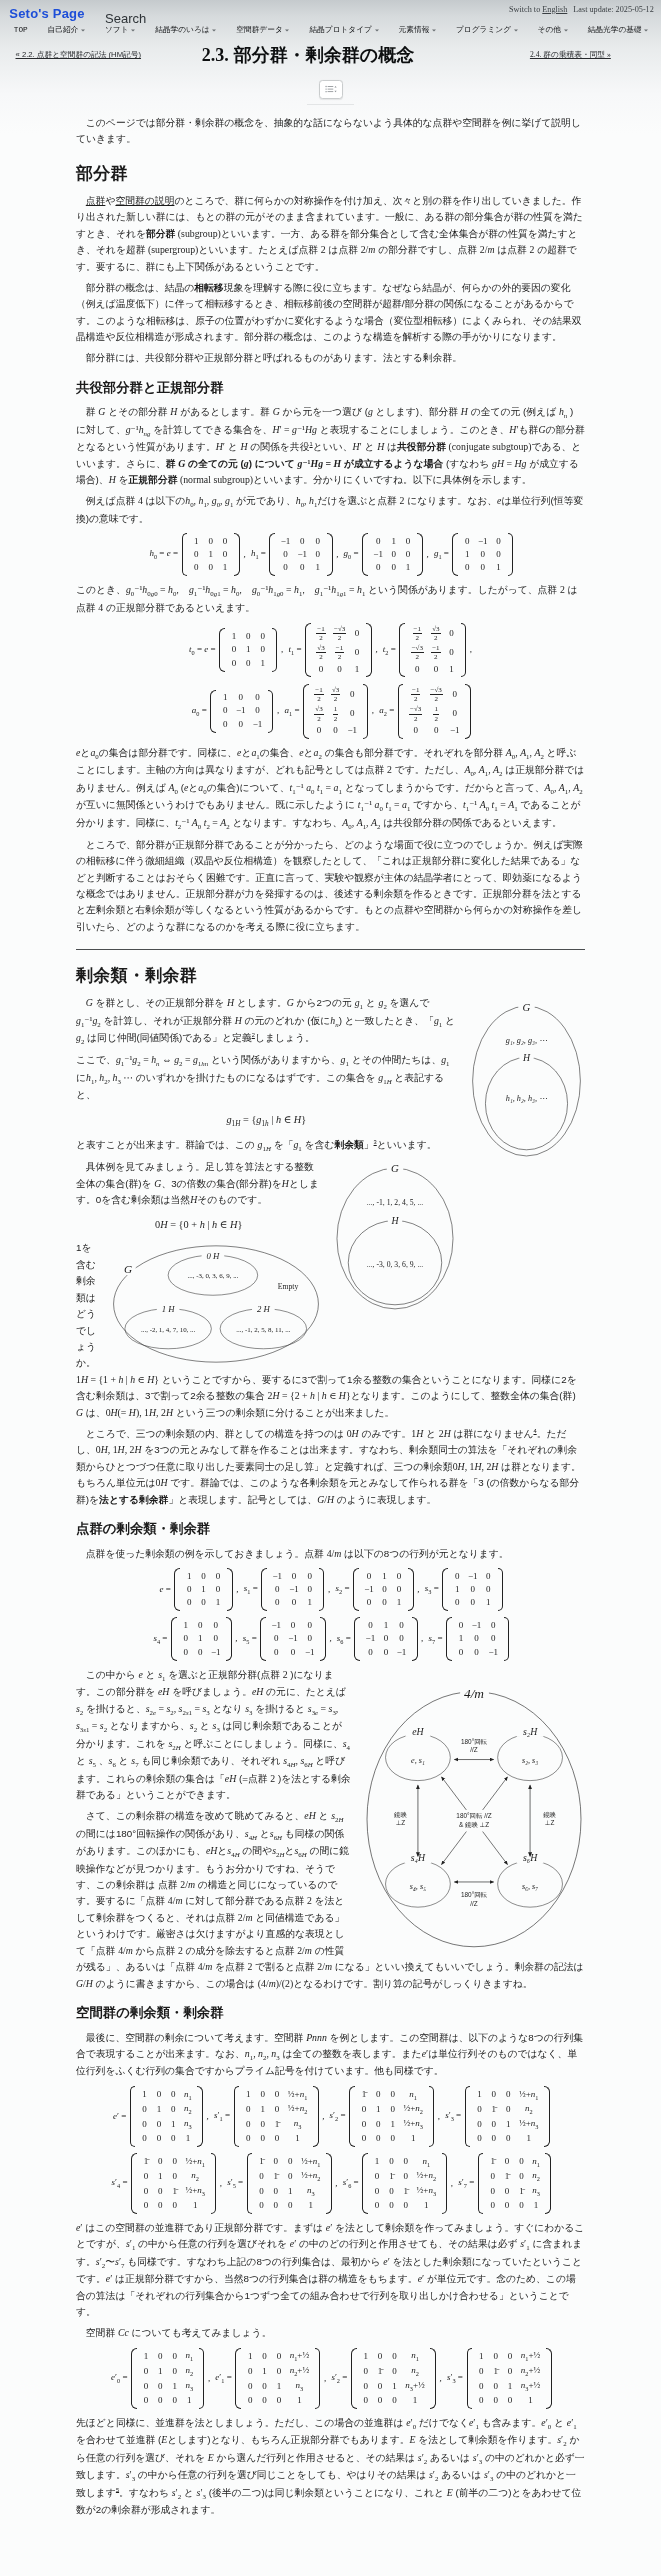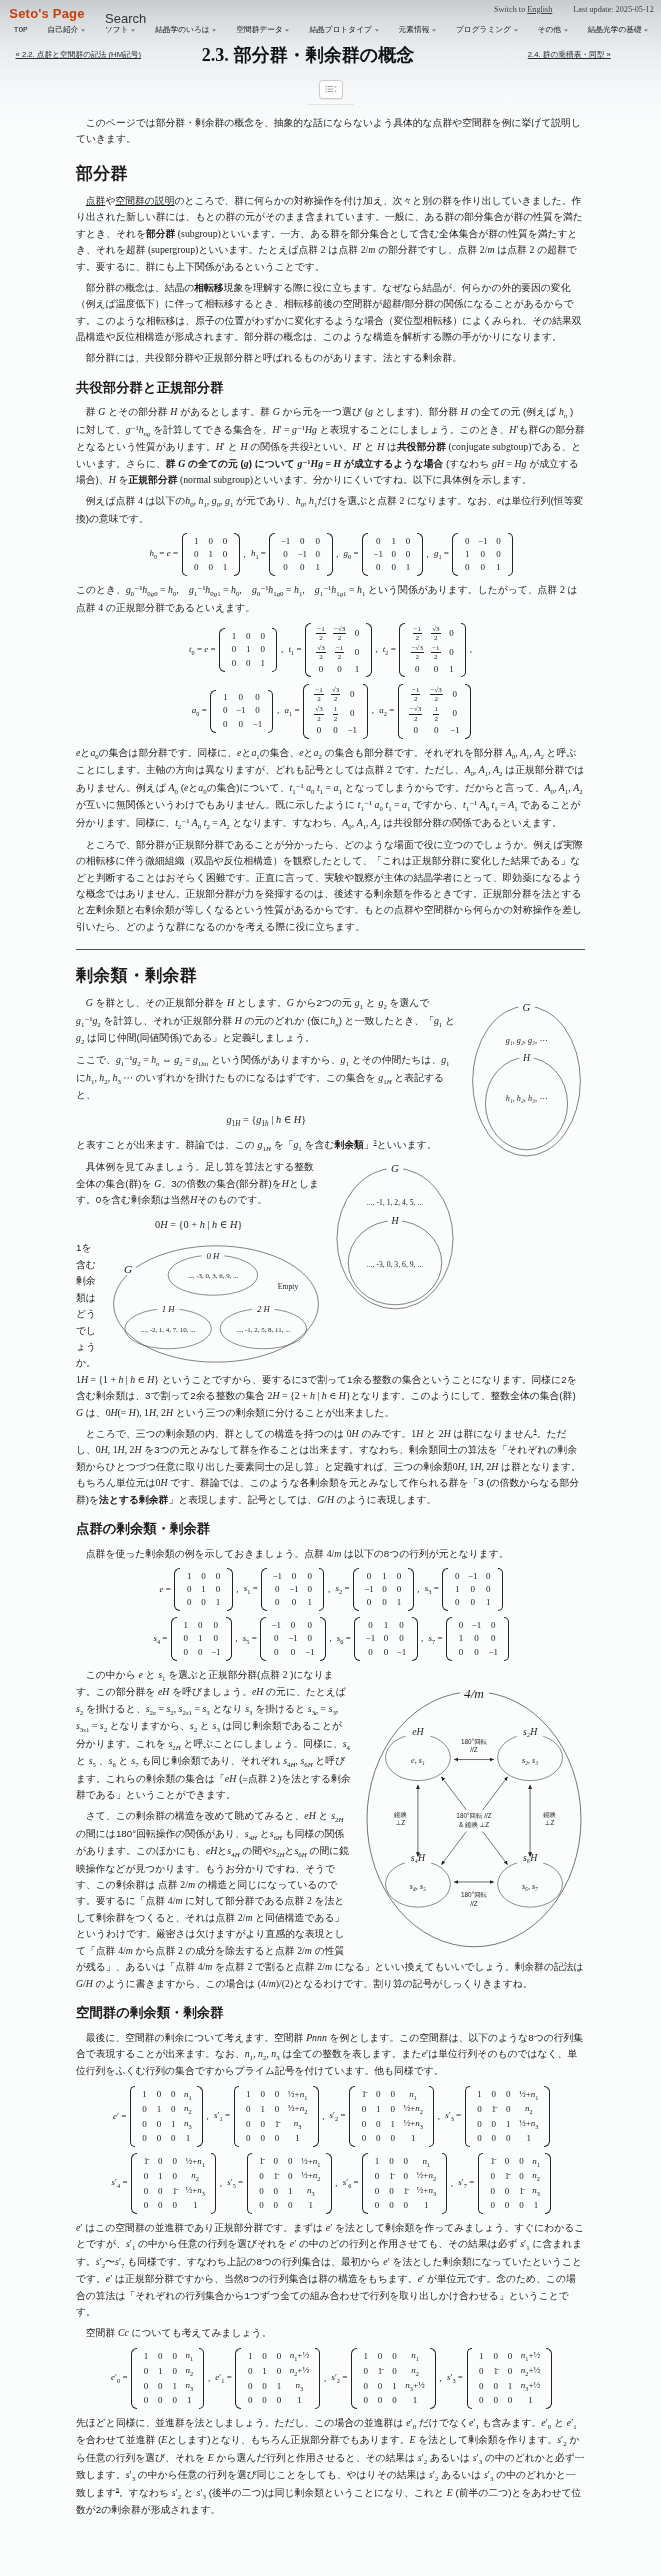--- a/index.html
+++ b/index.html
@@ -1,35 +1,35 @@
 <!DOCTYPE html>
 <html lang="ja" style="font-size:8.2px"><head>
 <meta charset="utf-8">
 <style>
   html,body{margin:0;padding:0;}
   body{width:662px;height:3091px;position:relative;overflow:hidden;
        background:#fbfcfc;color:#1b1b1b;
        font-family:"Liberation Sans","DejaVu Sans",sans-serif;}
   .hdrband{position:absolute;top:0;left:0;width:662px;height:134px;
        background:linear-gradient(180deg,#c5cacd 0%,#d6dadc 12%,#e8ebec 35%,#f7f8f9 70%,#fbfcfc 100%);}
-  .site{position:absolute;left:9.3px;top:6.2px;font-size:13px;font-weight:bold;color:#c2410c;letter-spacing:0.2px;}
+  .site{position:absolute;left:9.3px;top:6.2px;font-size:13px;font-weight:bold;color:#1d4ed8;letter-spacing:0.2px;}
   .search{position:absolute;left:105px;top:10.8px;font-size:13px;color:#2e3337;cursor:pointer;}
   .topright{position:absolute;right:8.2px;top:4.6px;font-family:"Liberation Serif","DejaVu Serif",serif;font-size:8.2px;color:#3a3f43;}
   .topright .lnk2{text-decoration:underline;cursor:pointer;}
-  .topright .lu{margin-left:21px;}
+  .topright .lu{margin-left:6px;}
   .nav{position:absolute;top:25px;left:0;width:662px;text-align:center;font-size:7.7px;color:#101214;}
   .nav .it{display:inline-flex;align-items:center;margin:0 10px;cursor:pointer;font-family:Liberation Mono, monospace;}
   .caret{display:inline-block;width:0;height:0;border-left:2.1px solid transparent;border-right:2.1px solid transparent;
          border-top:2.6px solid #6a6f73;margin-left:2.6px;transform:translateY(0.5px);}
   .titlebar{position:absolute;top:43px;left:0;width:616px;height:20.6px;}
   .ptitle{text-align:center;font-size:18px;font-weight:800;color:#0d0f10;}
   .ptitle .num{font-family:"Liberation Serif","DejaVu Serif",serif;font-weight:700;}
   .pn{position:absolute;top:7.2px;font-size:7.7px;color:#26292c;text-decoration:underline;cursor:pointer;}
   .pn.prev{left:15.5px;}
-  .pn.next{right:5.2px;}
+  .pn.next{right:5.2px;font-family:Liberation Serif, serif;}
   .tocbtn{position:absolute;top:80px;left:319px;width:21.6px;height:16.5px;background:#fff;border:0.5px solid #c9cccd;
           border-radius:3.6px;box-shadow:0 0.5px 1px rgba(0,0,0,.08);display:flex;align-items:center;justify-content:center;cursor:pointer;}
   .tocline{position:absolute;top:104px;left:307px;width:47px;height:1px;background:#e3e5e6;}
   .content{position:absolute;top:110px;left:76px;width:509px;font-size:9.8px;line-height:1.68;}
   .content p{margin:4.6px 0;text-indent:1em;}
   .content p.ni{text-indent:0;}
   .content h1{font-size:17px;margin:12.4px 0 4.1px;font-weight:800;clear:both;letter-spacing:0.3px;}
   .content h2{font-size:13.4px;margin:10.3px 0 3.1px;font-weight:800;clear:both;}
   .content hr{border:none;border-top:0.5px solid #4a4d4f;margin:13.4px 0 8.2px;clear:both;}
   .m{font-family:"Liberation Serif","DejaVu Serif",serif;}

